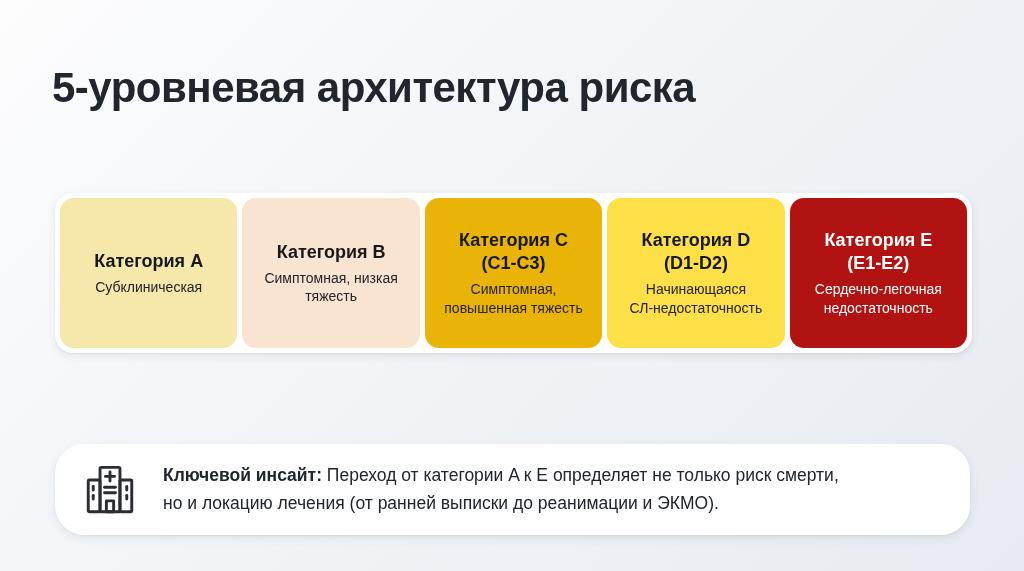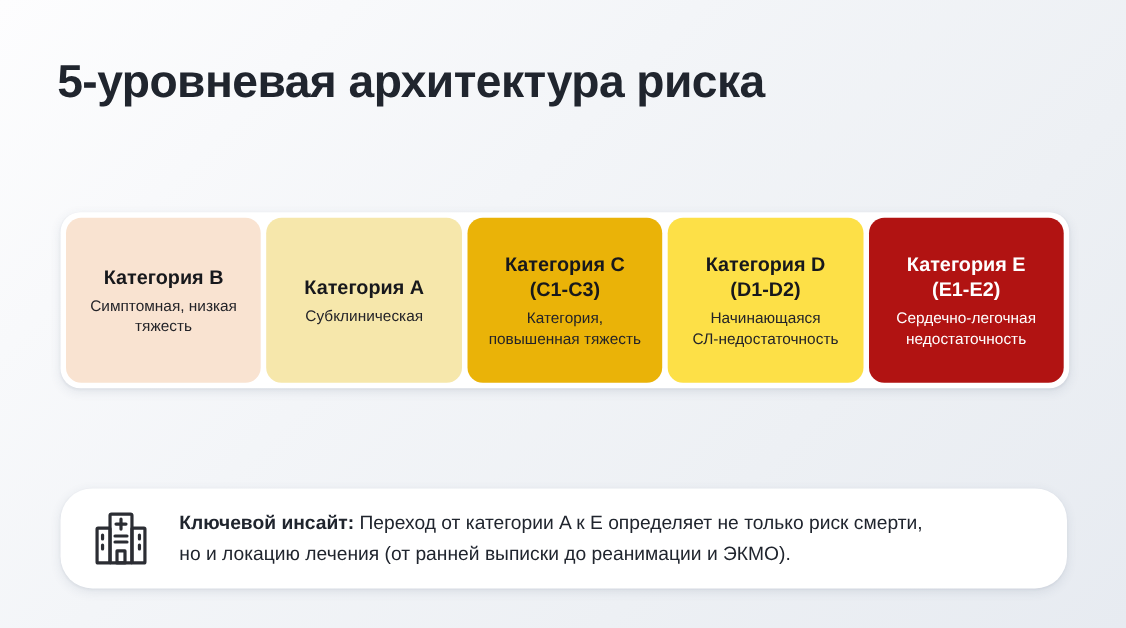--- a/index.html
+++ b/index.html
@@ -10,21 +10,21 @@
   }
   .stage {
     position: relative;
     width: 1024px;
     height: 571px;
     background: linear-gradient(135deg, #fdfdfe 0%, #f3f5f8 40%, #edf0f4 70%, #e7ebf1 100%);
   }
   .slide-title {
     position: absolute;
     left: 52px;
-    top: 50px;
+    top: 64px;
     font-size: 42px;
     font-weight: 700;
     letter-spacing: -0.5px;
     color: #20252e;
   }
   .cards-shell {
     position: absolute;
     left: 55px;
     top: 193px;
     width: 917px;
@@ -93,33 +93,33 @@
   .insight-lead { font-weight: 700; }
 </style>
 </head>
 <body>
 
 <div class="stage">
 
   <h1 class="slide-title">5-уровневая архитектура риска</h1>
 
   <div class="cards-shell">
+    <div class="card" style="background-color: rgb(246, 231, 171);">
+      <div class="card-title">Категория A</div>
+      <div class="card-subtitle">Субклиническая</div>
+    </div>
     <div class="card" style="background-color: rgb(249, 227, 209);">
       <div class="card-title">Категория B</div>
       <div class="card-subtitle">Симптомная, низкая
 тяжесть</div>
     </div>
-    <div class="card" style="background-color: rgb(246, 231, 171);">
-      <div class="card-title">Категория A</div>
-      <div class="card-subtitle">Субклиническая</div>
-    </div>
     <div class="card" style="background-color: #eab308;">
       <div class="card-title">Категория C
 (C1-C3)</div>
-      <div class="card-subtitle">Категория,
+      <div class="card-subtitle">Симптомная,
 повышенная тяжесть</div>
     </div>
     <div class="card" style="background-color: #fde047;">
       <div class="card-title">Категория D
 (D1-D2)</div>
       <div class="card-subtitle">Начинающаяся
 СЛ-недостаточность</div>
     </div>
     <div class="card card--inverse" style="background-color: rgb(177, 19, 18);">
       <div class="card-title">Категория E

